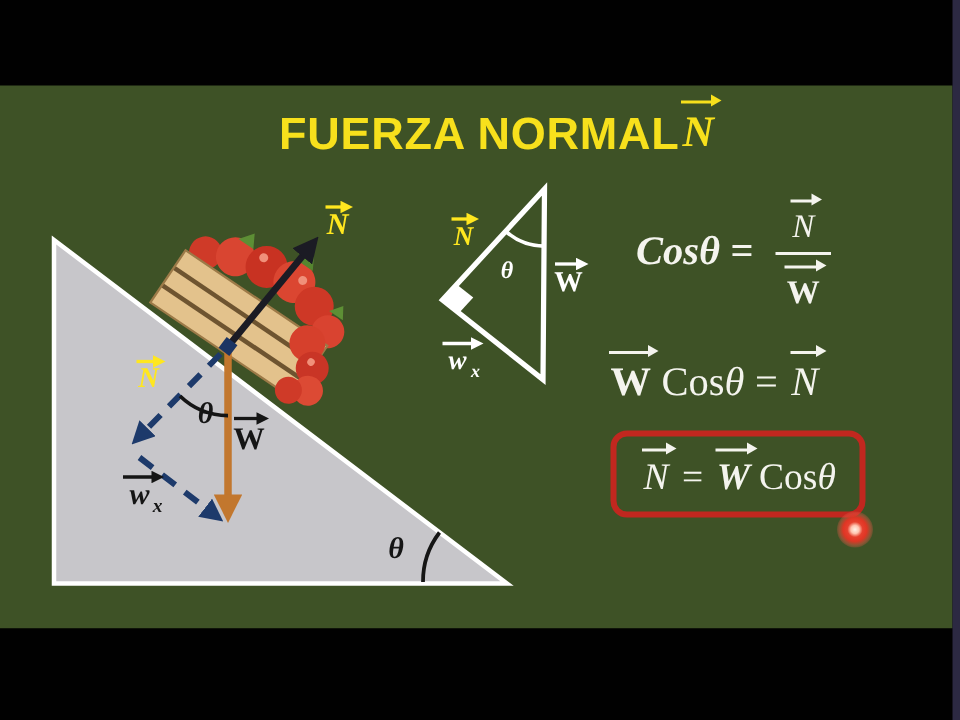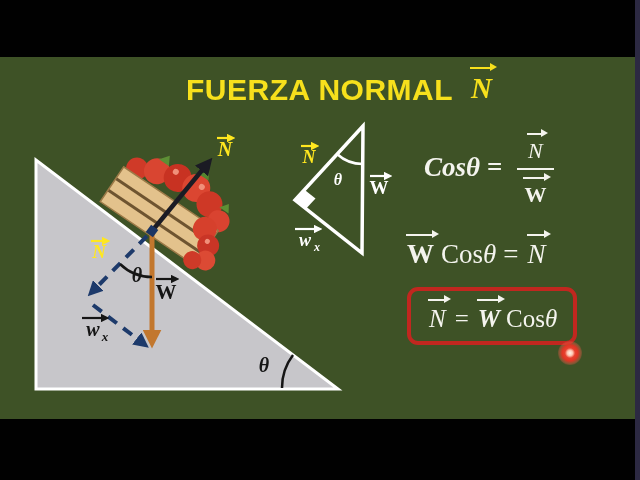--- a/index.html
+++ b/index.html
@@ -7,21 +7,21 @@
     width:640px;height:480px;position:relative;overflow:hidden;
     background:#000;font-family:"Liberation Sans",sans-serif;
   }
   .bar{position:absolute;left:0;width:640px;background:#010101;}
   .bar.top{top:0;height:57px;}
   .bar.bottom{top:419px;height:61px;}
   .green-stage{position:absolute;left:0;top:57px;width:635px;height:362px;background:#3e5226;}
   .right-strip{position:absolute;top:0;right:0;width:5px;height:480px;background:#2c2942;}
 
   .title-row{
-    position:absolute;left:186px;top:73px;display:flex;align-items:flex-start;gap:16px;
+    position:absolute;left:186px;top:73px;display:flex;align-items:flex-start;
     color:#f7e01c;
     justify-content:space-between;
   }
   .title-main{font-size:30px;font-weight:700;letter-spacing:.5px;line-height:1.1;}
   .title-vec{font-family:"Liberation Serif",serif;font-style:italic;font-weight:700;
     font-size:29px;line-height:1.05;margin-top:1px;}
 
   
   .vec{position:relative;display:inline-block;padding:0 2px;line-height:1;}
   .vec::before{content:"";position:absolute;left:1px;right:2px;top:-7px;height:2.2px;background:currentColor;}

